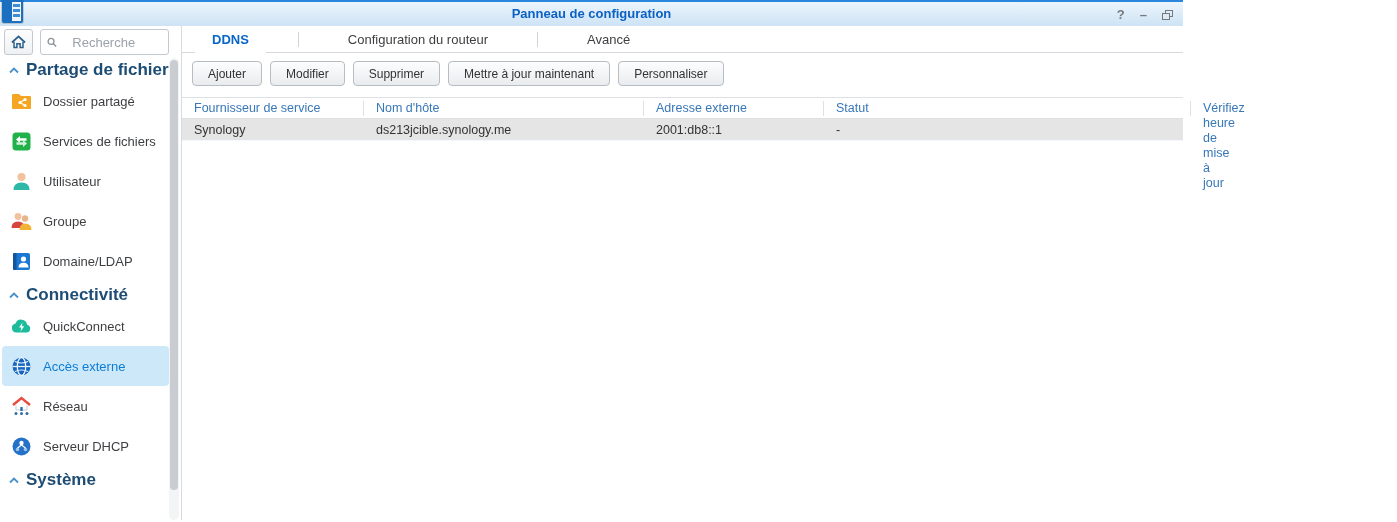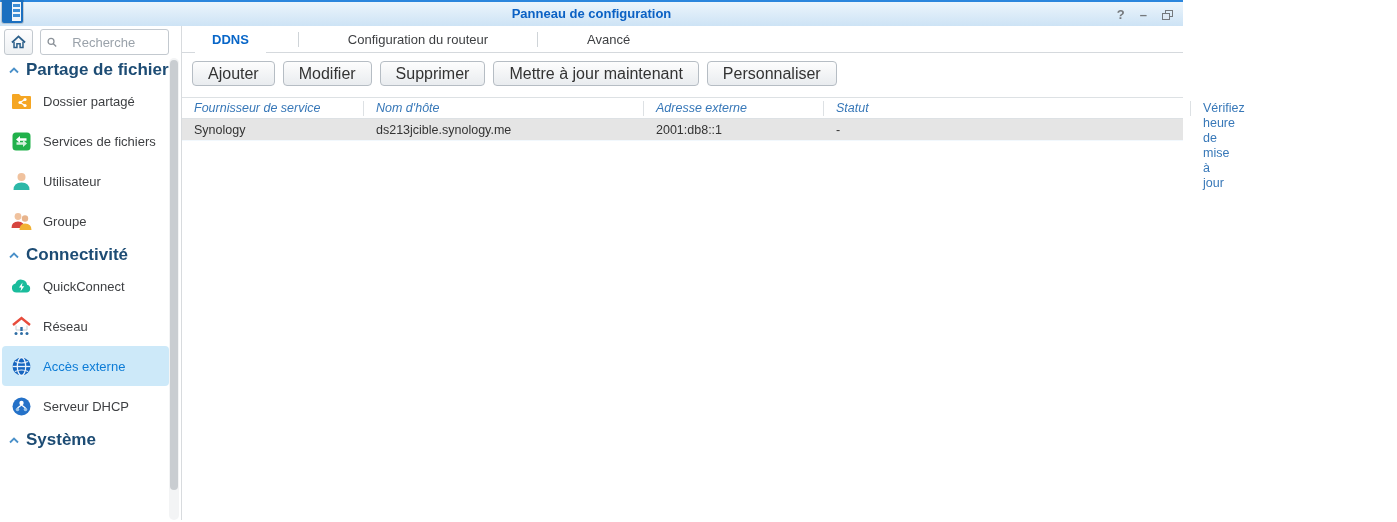--- a/index.html
+++ b/index.html
@@ -98,33 +98,33 @@
   .tab.selected {
     color:#0866c8; font-weight:bold; background:#fff;
     border-bottom:1px solid #fff;
   }
   .tab-divider { width:1px; height:15px; background:#cfd4d8; align-self:center; }
 
   .toolbar { display:flex; gap:8px; padding:8px 0 8px 10px; }
   .tb-btn {
     height:25px; padding:0 15px; border:1px solid #b6bdc4; border-radius:4px;
     background:linear-gradient(#fdfdfd,#e9ecef);
-    font-family:"Liberation Sans",sans-serif; font-size:16px; color:#333;
+    font-family:"Liberation Sans",sans-serif; font-size:12px; color:#333;
     display:flex; align-items:center; cursor:default;
   }
 
   
   .table { margin-top:3px; font-size:12.5px; }
   .thead {
     display:flex; height:22px; align-items:center;
     border-top:1px solid #dde1e4; border-bottom:1px solid #dde1e4;
     color:#3878b8;
   }
   .th { padding-left:12px; height:15px; line-height:15px; }
-  .th:not(:last-child) { border-right:1px solid #dde1e4;font-style:italic; }
+  .th:not(:last-child) { border-right:1px solid #dde1e4; }
   .trow { display:flex; height:22px; align-items:center; background:#e5e5e5; color:#333;
           border-bottom:1px solid #f2f8fd; }
   .td { padding-left:12px; white-space:nowrap; overflow:hidden; text-overflow:ellipsis; }
   .c1 { width:182px; flex:none; }
   .c2 { width:280px; flex:none; }
   .c3 { width:180px; flex:none; }
   .c4 { width:367px; flex:none; }
   .c5 { flex:1; min-width:0; }
   .error-text { color:#df2448; }
 </style>
@@ -218,63 +218,74 @@
           <svg width="21" height="21" viewBox="0 0 21 21">
             <circle cx="7" cy="5.5" r="3.4" fill="#f0c29e"></circle>
             <path d="M0.5 17 Q0.5 10.5 7 10.5 Q13.5 10.5 13.5 17 Z" fill="#d6453f"></path>
             <circle cx="14" cy="7.5" r="3.2" fill="#e8b48c"></circle>
             <path d="M8.5 19 Q8.5 12.5 14 12.5 Q20.5 12.5 20.5 19 Z" fill="#f2b234"></path>
           </svg>
         </span>
         <span class="nav-label">Groupe</span>
       </div>
 
+      <div class="nav-item">
+        <span class="nav-icon">
+          <svg width="21" height="21" viewBox="0 0 21 21">
+            <rect x="2" y="2" width="17" height="17" rx="2" fill="#1c77d2"></rect>
+            <rect x="2" y="2" width="3.5" height="17" rx="1" fill="#14549c"></rect>
+            <circle cx="12.5" cy="8" r="2.6" fill="#fff"></circle>
+            <path d="M7.5 16.5 Q7.5 11.8 12.5 11.8 Q17.5 11.8 17.5 16.5 Z" fill="#fff"></path>
+          </svg>
+        </span>
+        <span class="nav-label">Domaine/LDAP</span>
+      </div>
 
       <div class="side-section-header">
         <svg width="10" height="7" viewBox="0 0 10 7">
           <path d="M1 5.5 L5 1.5 L9 5.5" fill="none" stroke="#4a90c9" stroke-width="1.8"></path>
         </svg>
         <span>Connectivité</span>
       </div>
 
       <div class="nav-item">
         <span class="nav-icon">
           <svg width="21" height="21" viewBox="0 0 21 21">
             <path d="M5.5 16.5 a4.5 4.5 0 0 1 -1 -8.9 a6 6 0 0 1 11.6 1.2 a3.9 3.9 0 0 1 -0.6 7.7 Z" fill="#1abc9c"></path>
             <path d="M11.5 6.5 L8 11.5 H10.3 L9.5 15.5 L13.2 10.2 H10.9 Z" fill="#fff"></path>
           </svg>
         </span>
         <span class="nav-label">QuickConnect</span>
+      </div>
+
+      <div class="nav-item selected">
+        <span class="nav-icon">
+          <svg width="21" height="21" viewBox="0 0 21 21">
+            <circle cx="10.5" cy="10.5" r="9" fill="#1565c0"></circle>
+            <ellipse cx="10.5" cy="10.5" rx="4.2" ry="9" fill="none" stroke="#eaf2fa" stroke-width="1.3"></ellipse>
+            <line x1="1.5" y1="10.5" x2="19.5" y2="10.5" stroke="#eaf2fa" stroke-width="1.3"></line>
+            <path d="M4 5.5 Q10.5 8.5 17 5.5" fill="none" stroke="#eaf2fa" stroke-width="1.2"></path>
+            <path d="M4 15.5 Q10.5 12.5 17 15.5" fill="none" stroke="#eaf2fa" stroke-width="1.2"></path>
+          </svg>
+        </span>
+        <span class="nav-label">Accès externe</span>
       </div>
 
       <div class="nav-item">
         <span class="nav-icon">
           <svg width="21" height="21" viewBox="0 0 21 21">
             <path d="M2 9 L10.5 2 L19 9" fill="none" stroke="#e74c3c" stroke-width="2.4"></path>
             <path d="M5 9.5 V14 H16 V9.5" fill="#fdfdfd" stroke="#c9ced3" stroke-width="1"></path>
             <rect x="9.3" y="11" width="2.4" height="4" fill="#2e6da4"></rect>
             <circle cx="5" cy="17.5" r="1.5" fill="#2e6da4"></circle>
             <circle cx="10.5" cy="17.5" r="1.5" fill="#2e6da4"></circle>
             <circle cx="16" cy="17.5" r="1.5" fill="#2e6da4"></circle>
           </svg>
         </span>
         <span class="nav-label">Réseau</span>
-      </div>
-
-      <div class="nav-item selected">
-        <span class="nav-icon">
-          <svg width="21" height="21" viewBox="0 0 21 21">
-            <circle cx="10.5" cy="10.5" r="9" fill="#1565c0"></circle>
-            <ellipse cx="10.5" cy="10.5" rx="4.2" ry="9" fill="none" stroke="#eaf2fa" stroke-width="1.3"></ellipse>
-            <line x1="1.5" y1="10.5" x2="19.5" y2="10.5" stroke="#eaf2fa" stroke-width="1.3"></line>
-            <path d="M4 5.5 Q10.5 8.5 17 5.5" fill="none" stroke="#eaf2fa" stroke-width="1.2"></path>
-            <path d="M4 15.5 Q10.5 12.5 17 15.5" fill="none" stroke="#eaf2fa" stroke-width="1.2"></path>
-          </svg>
-        </span>
-        <span class="nav-label">Accès externe</span>
       </div>
 
       <div class="nav-item">
         <span class="nav-icon">
           <svg width="21" height="21" viewBox="0 0 21 21">
             <circle cx="10.5" cy="10.5" r="9" fill="#2471c8"></circle>
             <circle cx="10.5" cy="7" r="2.2" fill="#fff"></circle>
             <circle cx="6.5" cy="13.5" r="1.8" fill="#9cc4e8"></circle>
             <circle cx="14.5" cy="13.5" r="1.8" fill="#9cc4e8"></circle>
             <line x1="10.5" y1="9" x2="6.5" y2="12" stroke="#fff" stroke-width="1.2"></line>

